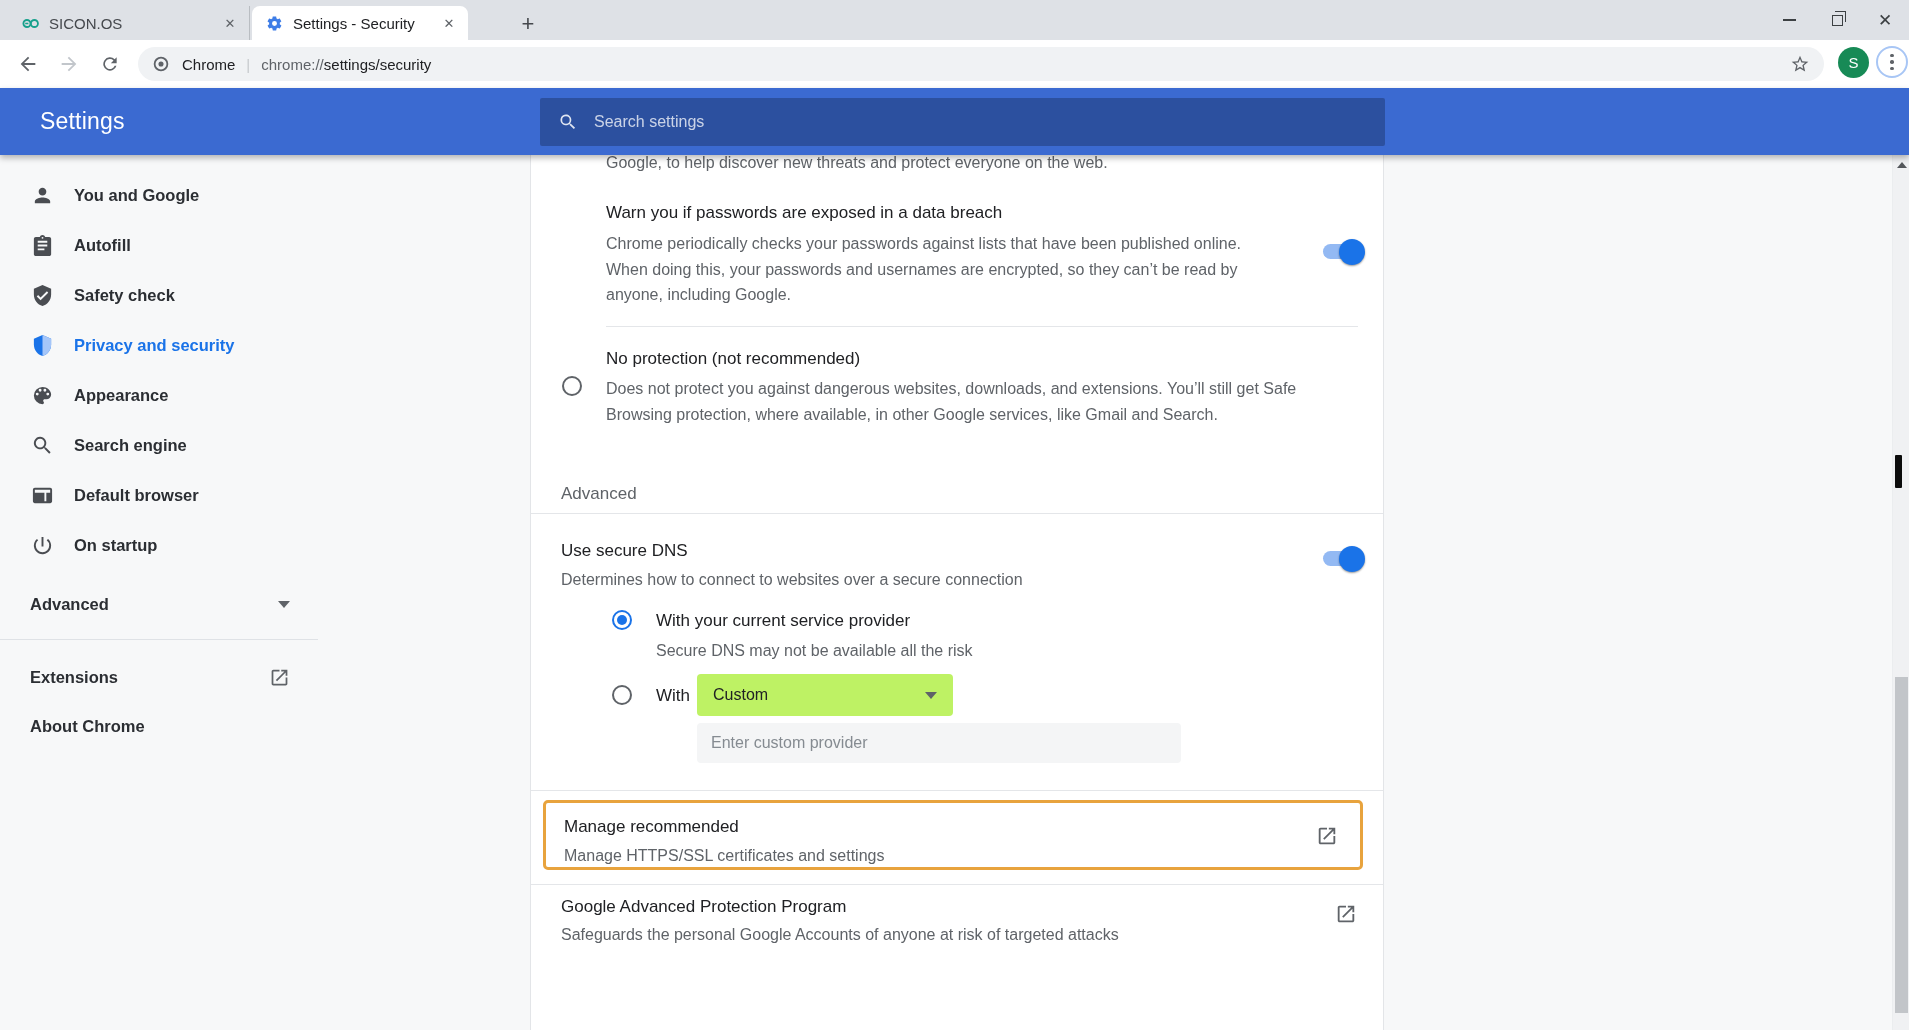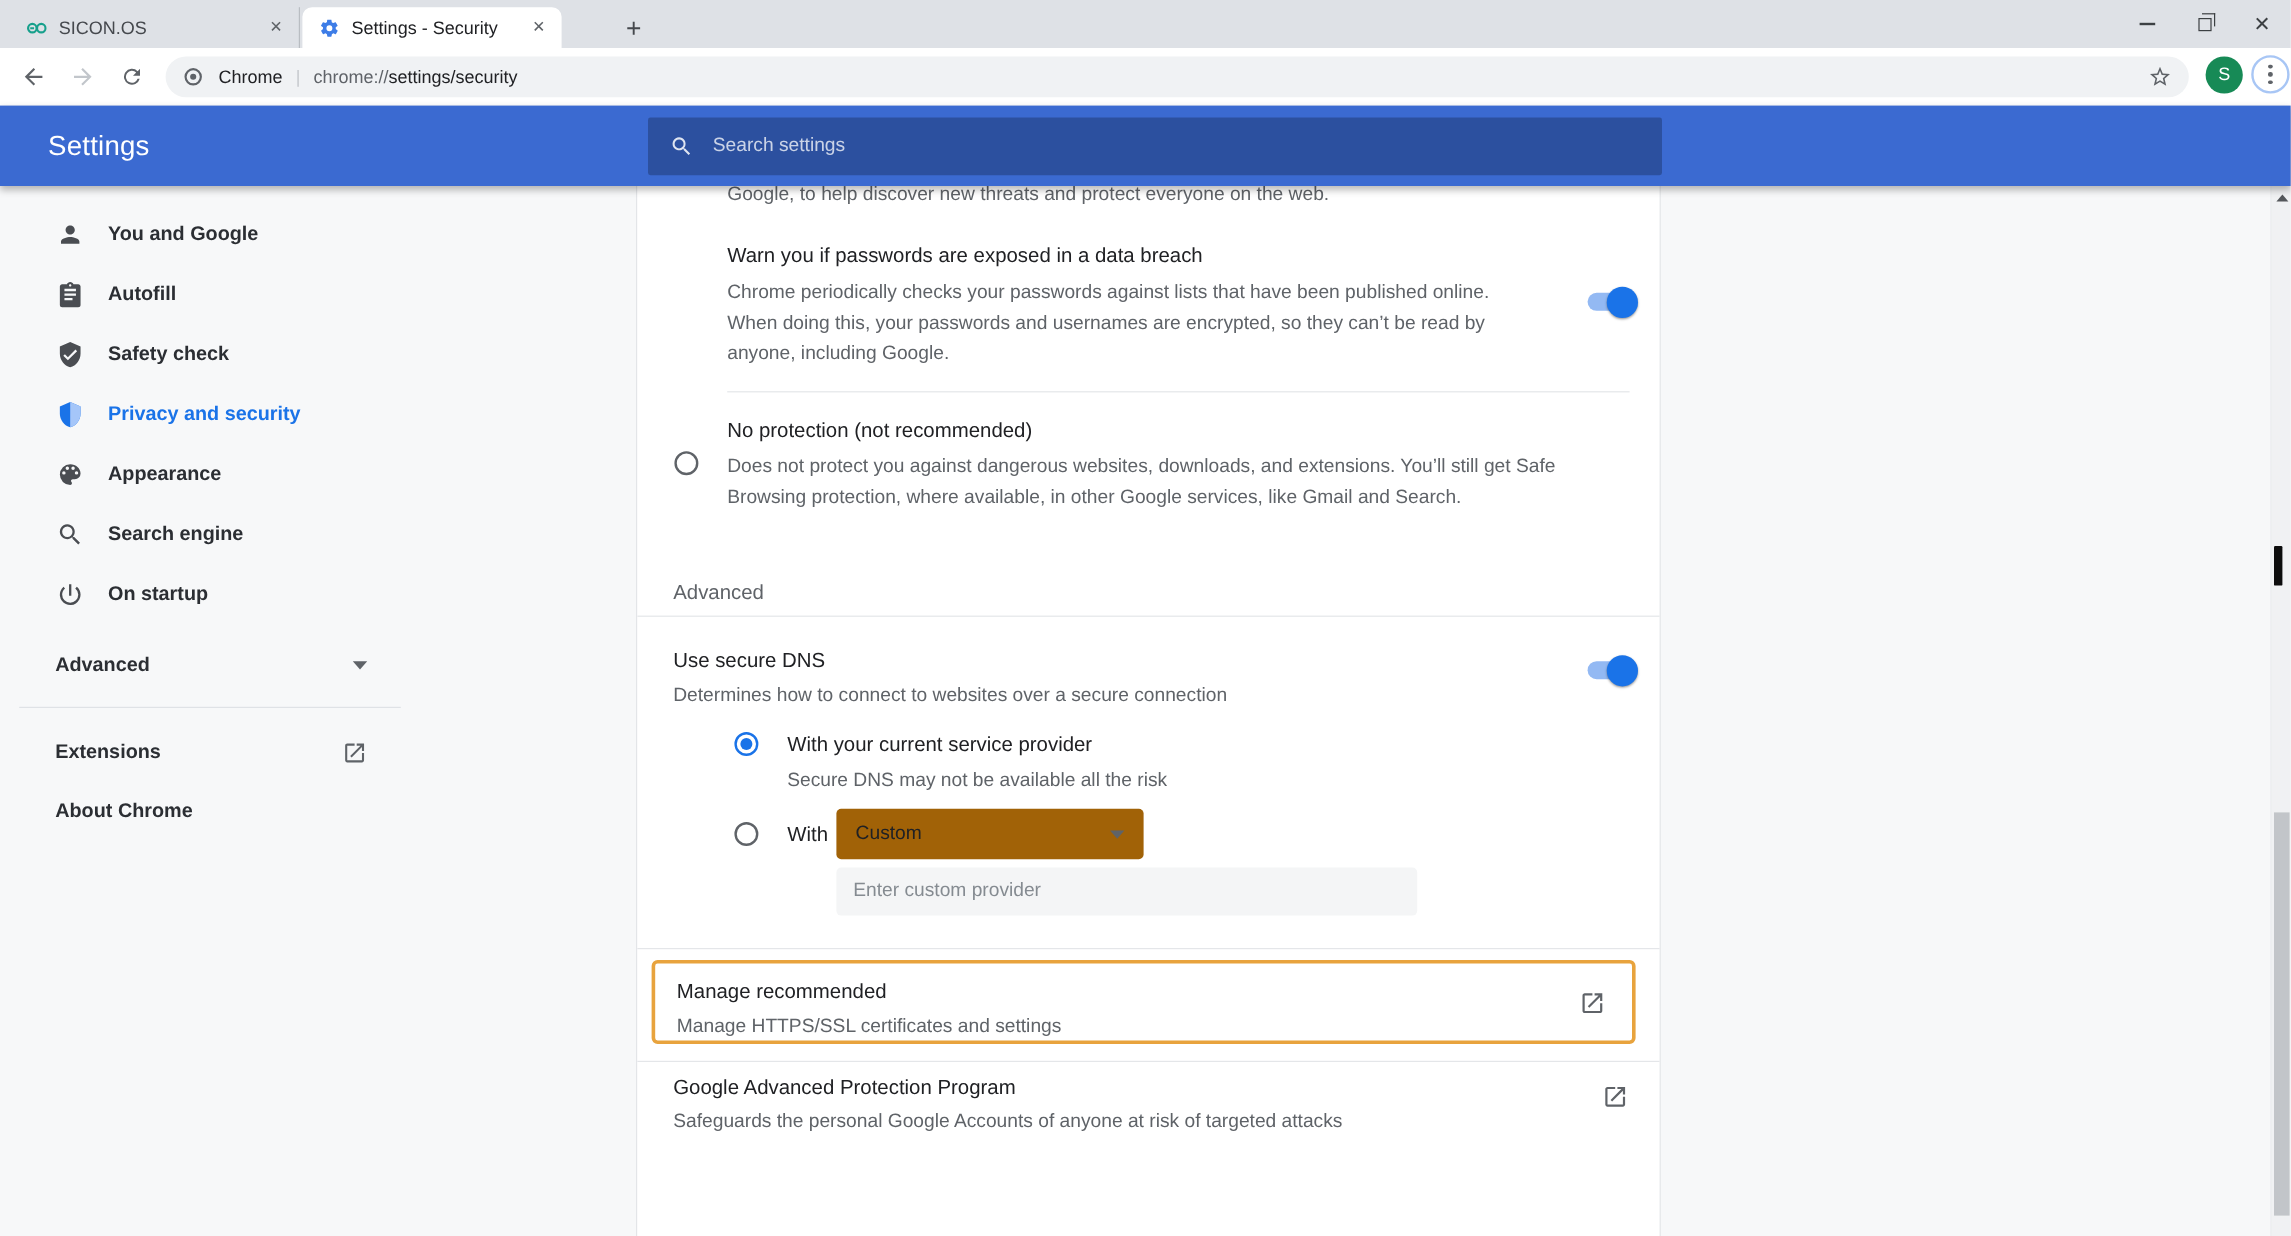--- a/index.html
+++ b/index.html
@@ -45,21 +45,21 @@
   .appheader{position:absolute;left:0;top:88px;width:1909px;height:67px;background:var(--header-blue);z-index:20;box-shadow:0 3px 6px rgba(0,0,0,.28)}
   .appheader .title{position:absolute;left:40px;top:20px;font-size:23px;color:#fff;letter-spacing:.2px}
   .searchbox{position:absolute;left:540px;top:10px;width:845px;height:48px;background:rgba(0,0,0,.24);border-radius:2px;display:flex;align-items:center;padding:0 18px}
   .searchbox input{background:transparent;border:none;outline:none;color:#fff;font-size:16px;margin-left:16px;width:600px;font-family:Liberation Sans, sans-serif}
   .searchbox input::placeholder{color:rgba(255,255,255,.75)}
 
   
   .page{position:absolute;left:0;top:155px;width:1909px;height:875px;background:#f7f8f9}
 
   
-  .sidebar{position:absolute;left:16px;top:0;width:330px;height:681px}
+  .sidebar{position:absolute;left:0;top:0;width:330px;height:681px}
   .menu{position:absolute;top:15px;left:0;width:318px}
   .mitem{height:50px;display:flex;align-items:center;padding-left:31px;gap:20px;font-size:16.5px;font-weight:bold;color:#2b2e33;border-radius:0 25px 25px 0;cursor:pointer}
   .mitem .mico{width:23px;height:23px;flex:none}
   .mitem.active{color:var(--accent)}
   .srow{display:flex;align-items:center;justify-content:space-between;height:48px;padding:0 28px 0 30px;font-size:16.5px;font-weight:bold;color:#2b2e33;cursor:pointer}
   .caret{width:0;height:0;border-left:6px solid transparent;border-right:6px solid transparent;border-top:7px solid #5f6368}
   .sdivider{border-top:1px solid var(--div);width:318px;margin-top:11px}
   .srow.post{margin-top:13px}
 
   
@@ -72,21 +72,21 @@
   .toggle{position:absolute;width:42px;height:26px}
   .toggle .track{position:absolute;left:0;top:5px;width:38px;height:15px;border-radius:8px;background:var(--toggle-track)}
   .toggle .knob{position:absolute;right:0;top:0;width:26px;height:26px;border-radius:50%;background:var(--accent);box-shadow:0 1px 2px rgba(0,0,0,.4)}
 
   
   .radio{position:absolute;width:20px;height:20px;border-radius:50%}
   .radio.off{border:2px solid #5f6368}
   .radio.on{border:2px solid var(--accent)}
   .radio.on i{position:absolute;left:3px;top:3px;width:10px;height:10px;border-radius:50%;background:var(--accent)}
 
-  .dropdown{position:absolute;left:166px;top:519px;width:256px;height:42px;background:#a16207;border-radius:4px;display:flex;align-items:center;padding:16px 16px;font-size:16px;color:var(--txt);cursor:pointer}
+  .dropdown{position:absolute;left:166px;top:519px;width:256px;height:42px;background:#bef264;border-radius:4px;display:flex;align-items:center;padding:16px 16px;font-size:16px;color:var(--txt);cursor:pointer}
   .dropdown .caret{margin-left:auto;border-top-color:#5f6368}
   .txtinput{position:absolute;left:166px;top:568px;width:484px;height:40px;background:#f4f5f6;border:none;border-radius:4px;padding:0 14px;font-size:16px;color:var(--txt);outline:none;font-family:inherit}
   .txtinput::placeholder{color:#858b91}
 
   .certbox{position:absolute;left:12px;top:645px;width:820px;height:70px;border:3px solid var(--highlight);border-radius:5px;background:#fff;cursor:pointer}
   .extlink{position:absolute}
 
   
   .scrollbar{position:absolute;left:1892px;top:0;width:17px;height:875px;background:#f0f1f3;border-left:1px solid #ebedef}
   .sb-up{position:absolute;left:4px;top:7px;width:0;height:0;border-left:5px solid transparent;border-right:5px solid transparent;border-bottom:6px solid #54575b}
@@ -231,20 +231,28 @@
         <span class="mico">
             <svg width="23" height="23" viewBox="0 0 24 24" fill="#4a4d52">
               <path d="M15.5 14h-.8l-.3-.3a6.5 6.5 0 1 0-.7.7l.3.3v.8l5 5 1.5-1.5-5-5zm-6 0a4.5 4.5 0 1 1 0-9 4.5 4.5 0 0 1 0 9z"></path>
             </svg>
           </span>
         <span>Search engine</span>
       </div>
       <div class="mitem">
         <span class="mico">
             <svg width="23" height="23" viewBox="0 0 24 24" fill="#4a4d52">
+              <path d="M20 4H4c-1.1 0-2 .9-2 2v12c0 1.1.9 2 2 2h16c1.1 0 2-.9 2-2V6c0-1.1-.9-2-2-2zm0 5h-4v9h-2V9H4V6h16v3z"></path>
+            </svg>
+          </span>
+        <span>Default browser</span>
+      </div>
+      <div class="mitem">
+        <span class="mico">
+            <svg width="23" height="23" viewBox="0 0 24 24" fill="#4a4d52">
               <path d="M13 3h-2v10h2V3zm4.8 2.2l-1.4 1.4A6.9 6.9 0 0 1 19 12a7 7 0 1 1-14 0c0-2.1.9-4 2.5-5.4L6.2 5.2A9 9 0 1 0 21 12c0-2.7-1.2-5.1-3.2-6.8z"></path>
             </svg>
           </span>
         <span>On startup</span>
       </div>
       <div class="srow" style="margin-top:10px">
         <span>Advanced</span>
         <span class="caret"></span>
       </div>
       <div class="sdivider"></div>

